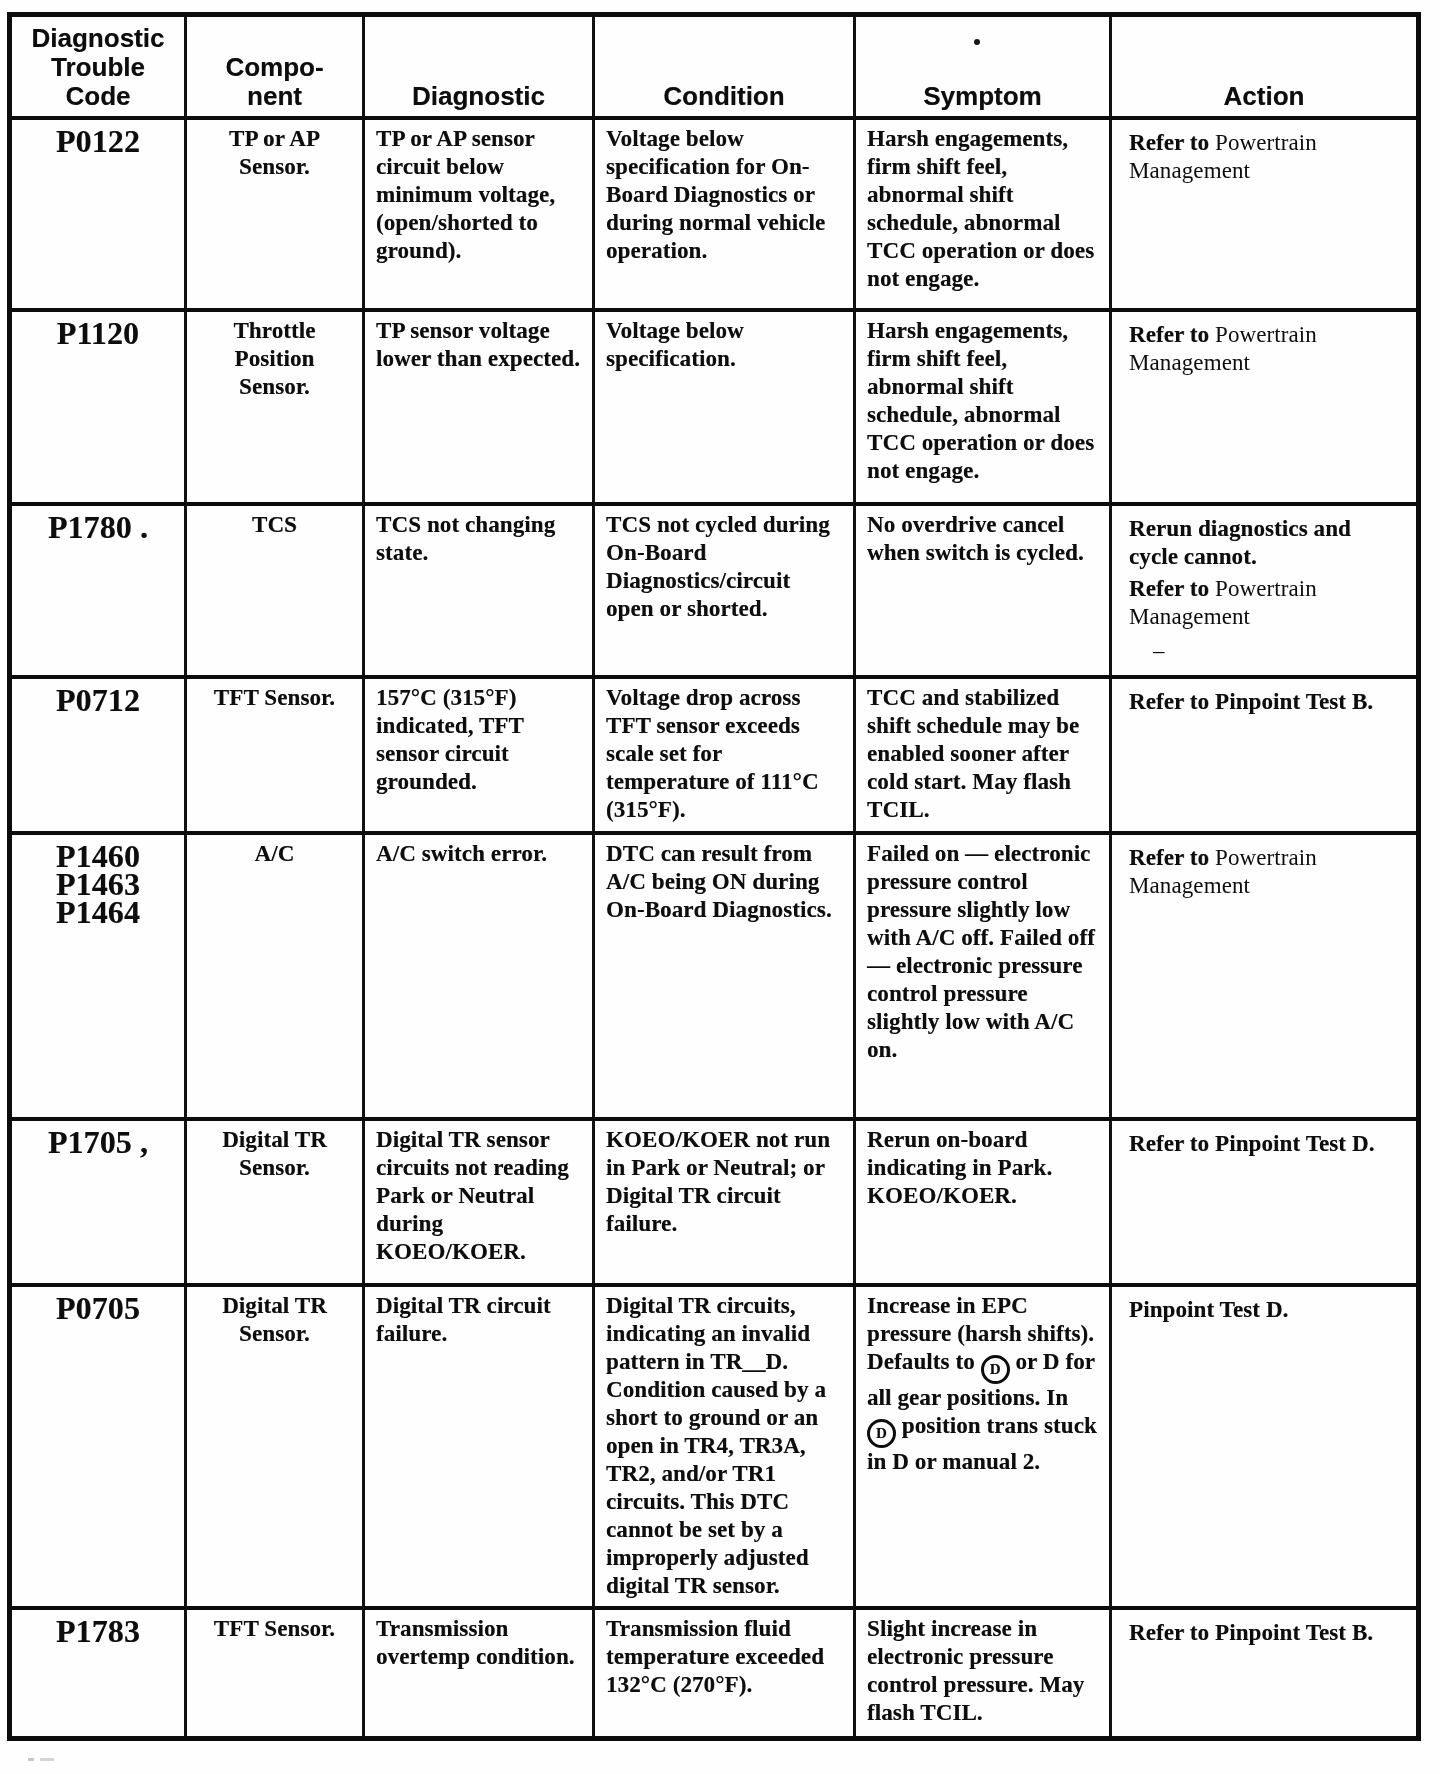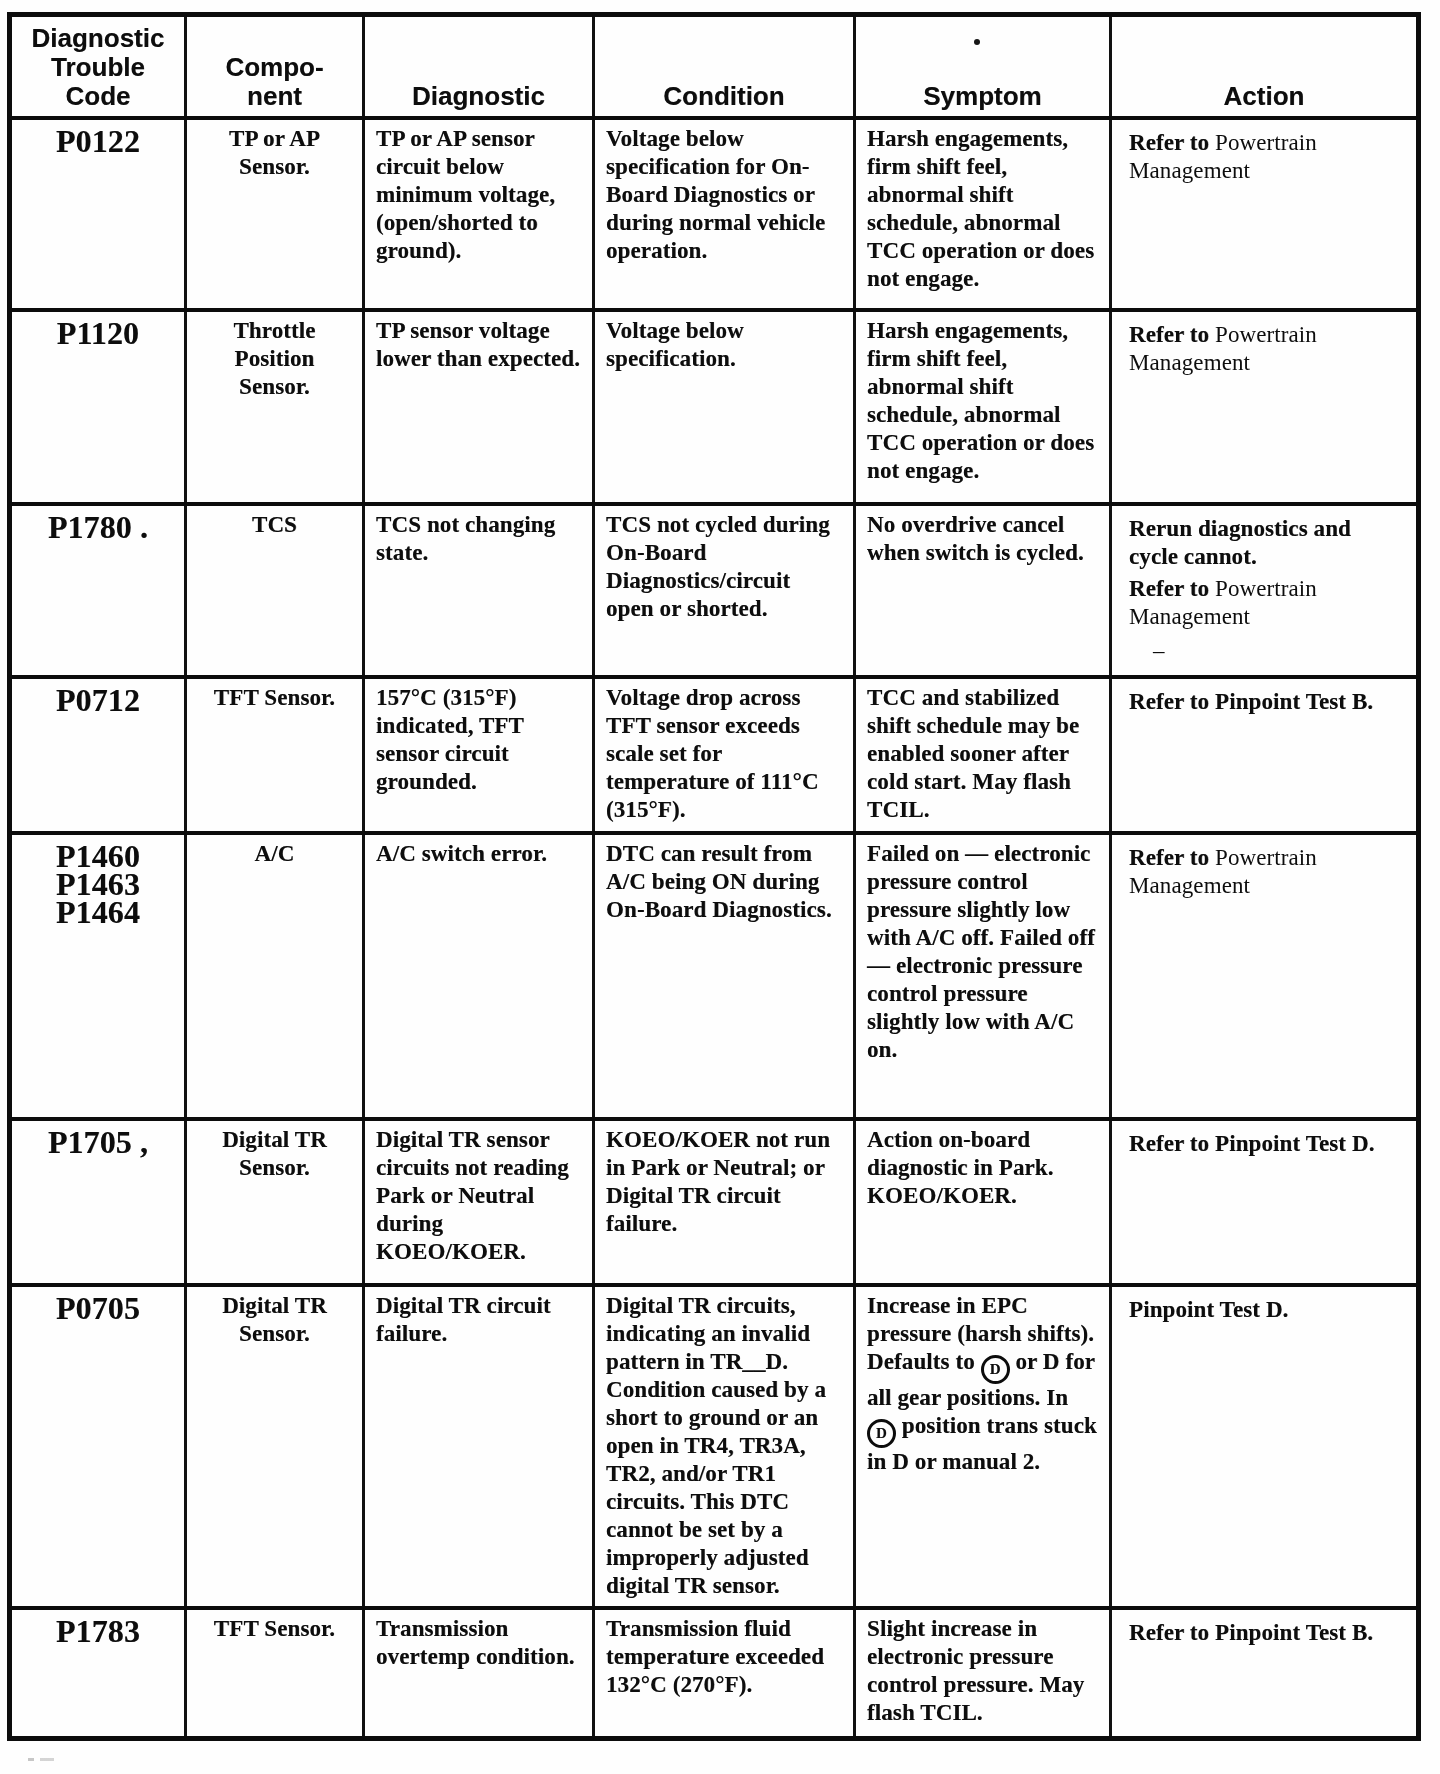--- a/index.html
+++ b/index.html
@@ -135,21 +135,21 @@
           <td>Failed on — electronic pressure control pressure slightly low with A/C off. Failed off — electronic pressure control pressure slightly low with A/C on.</td>
           <td class="action">
             <div class="para"><span>Refer to </span><span class="reg">Powertrain Management</span></div>
           </td>
         </tr>
         <tr style="height: 166px;">
           <td class="code">P1705 ,</td>
           <td class="component">Digital TR Sensor.</td>
           <td>Digital TR sensor circuits not reading Park or Neutral during KOEO/KOER.</td>
           <td>KOEO/KOER not run in Park or Neutral; or Digital TR circuit failure.</td>
-          <td>Action on-board diagnostic in Park. KOEO/KOER.</td>
+          <td>Rerun on-board indicating in Park. KOEO/KOER.</td>
           <td class="action">
             <div class="para"><span>Refer to Pinpoint Test D.</span></div>
           </td>
         </tr>
         <tr style="height: 310px;">
           <td class="code">P0705</td>
           <td class="component">Digital TR Sensor.</td>
           <td>Digital TR circuit failure.</td>
           <td>Digital TR circuits, indicating an invalid pattern in TR__D. Condition caused by a short to ground or an open in TR4, TR3A, TR2, and/or TR1 circuits. This DTC cannot be set by a improperly adjusted digital TR sensor.</td>
           <td><span>Increase in EPC pressure (harsh shifts). Defaults to </span><span class="circle-d">D</span><span> or D for all gear positions. In </span><span class="circle-d">D</span><span> position trans stuck in D or manual 2.</span></td>

